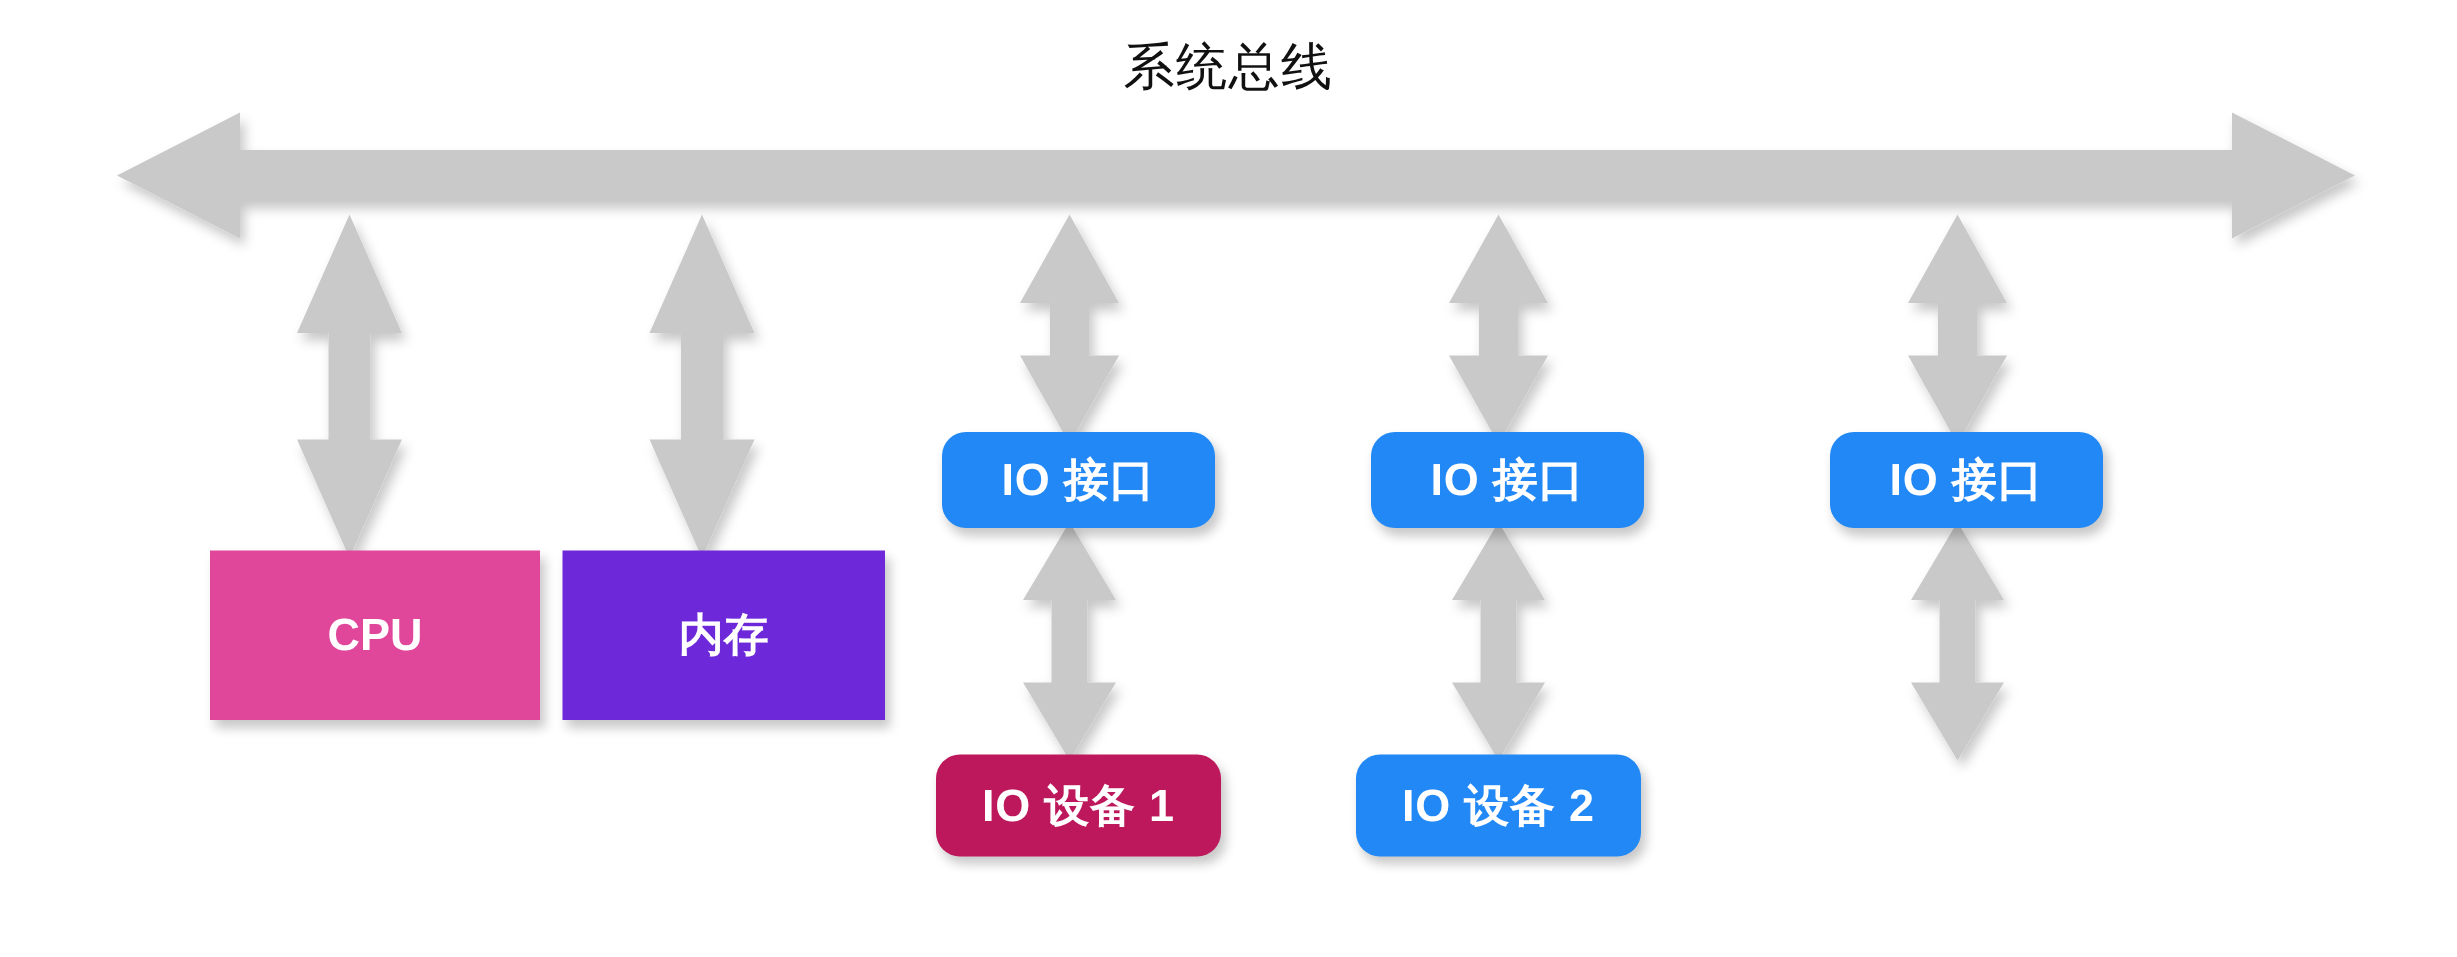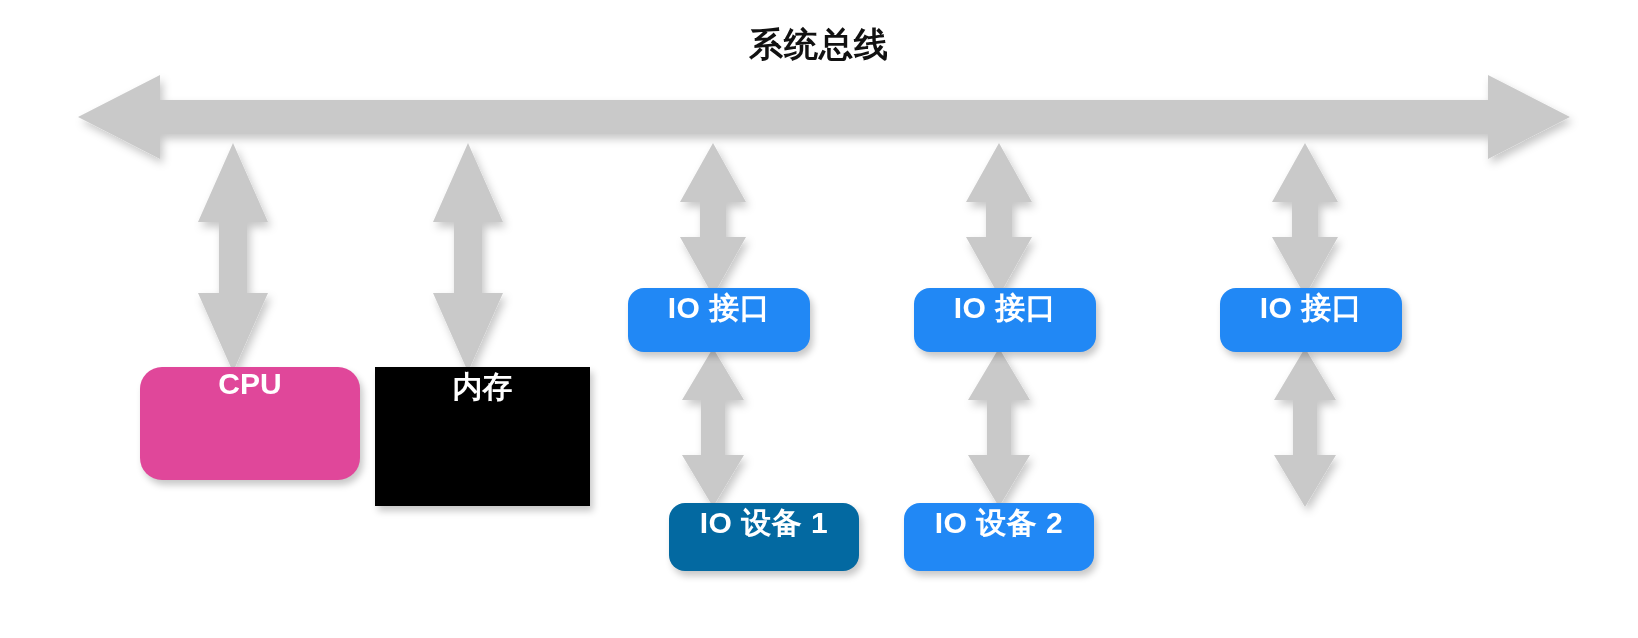--- a/index.html
+++ b/index.html
@@ -11,29 +11,29 @@
     position:relative;
   }
   #stage{position:absolute;left:0;top:0;width:1638px;height:638px;}
   svg#canvas{position:absolute;left:0;top:0;width:1638px;height:638px;}
 
   .title{
     position:absolute;
     left:0;top:22px;width:1638px;
     text-align:center;
     font-size:34px;
-    font-weight:700;
+    font-weight:400;
     color:#111111;
     letter-spacing:1px;
     white-space:nowrap;
   }
 
   .node{
     position:absolute;
-    display:flex;align-items:flex-start;justify-content:center;
+    display:flex;align-items:center;justify-content:center;
     color:#ffffff;
     font-weight:700;
     box-sizing:border-box;
     white-space:nowrap;
   }
   .node-rect{
     border-radius:0px;
     font-size:30px;
     box-shadow:3px 5px 7px rgba(0,0,0,0.22);
   }
@@ -178,41 +178,41 @@
         1305,507
         1274,455
         1293,455
         1293,400
         1274,400"></polygon>
     </g>
   </svg>
 
   <div class="title">系统总线</div>
 
-  <div class="node node-rect" style="left:140px;top:367px;width:220px;height:113px;background:#E0479A;border-radius:22px;">
+  <div class="node node-rect" style="left:140px;top:367px;width:220px;height:113px;background:#E0479A;">
     <span>CPU</span>
   </div>
 
-  <div class="node node-rect" style="left:375px;top:367px;width:215px;height:139px;background:#000000;">
+  <div class="node node-rect" style="left:375px;top:367px;width:215px;height:113px;background:#6d28d9;">
     <span>内存</span>
   </div>
 
   <div class="node node-pill" style="left:628px;top:288px;width:182px;height:64px;background:#2188F5;">
     <span>IO 接口</span>
   </div>
 
   <div class="node node-pill" style="left:914px;top:288px;width:182px;height:64px;background:#2188F5;">
     <span>IO 接口</span>
   </div>
 
   <div class="node node-pill" style="left:1220px;top:288px;width:182px;height:64px;background:#2188F5;">
     <span>IO 接口</span>
   </div>
 
-  <div class="node node-pill" style="left:624px;top:503px;width:190px;height:68px;background:#0369a1;margin-left:45px;">
+  <div class="node node-pill" style="left:624px;top:503px;width:190px;height:68px;background:#be185d;">
     <span>IO 设备 1</span>
   </div>
 
   <div class="node node-pill" style="left:904px;top:503px;width:190px;height:68px;background:#2188F5;">
     <span>IO 设备 2</span>
   </div>
 
 
 </div>
 

